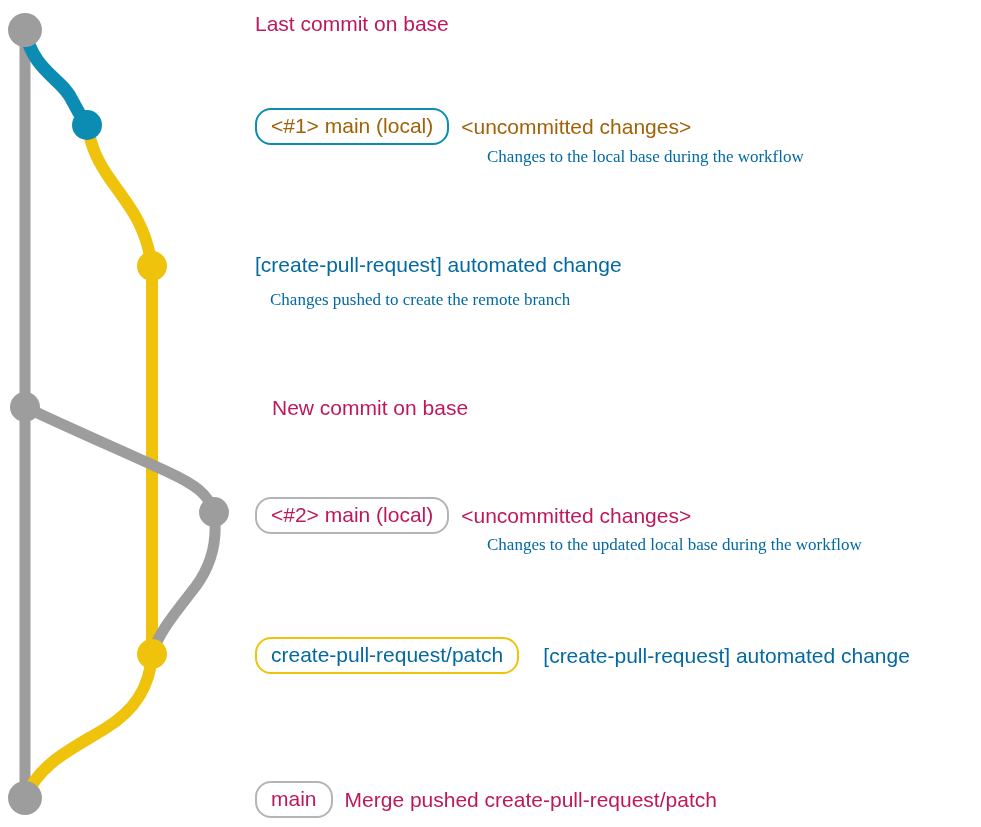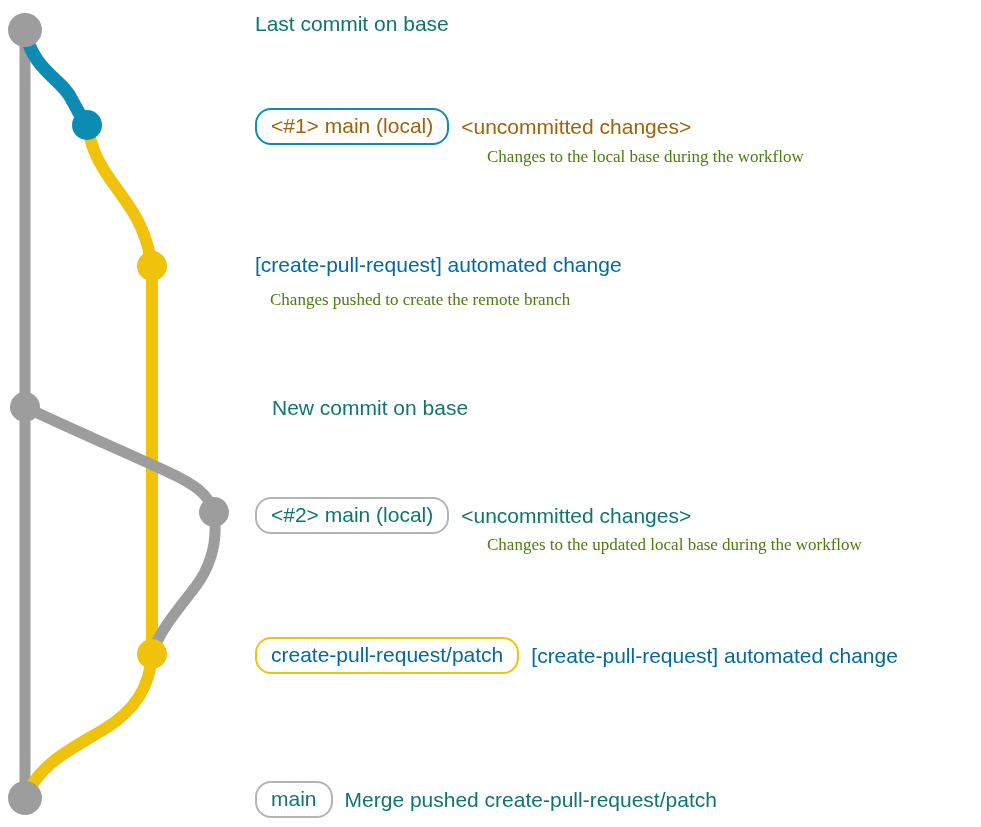--- a/index.html
+++ b/index.html
@@ -48,21 +48,21 @@
     display: flex;
     align-items: center;
     white-space: nowrap;
   }
 
   .sub {
     position: absolute;
     white-space: nowrap;
     font-family: "Liberation Serif", serif;
     font-size: 17px;
-    color: #4d7c0f;
+    color: #0369a1;
   }
 
   
   .pill {
     display: inline-block;
     border: 2px solid;
     border-radius: 16px;
     padding: 4px 14px 5px 14px;
     font-size: 21px;
     line-height: 1.12;
@@ -70,21 +70,21 @@
   }
 
   .msg {
     font-size: 21px;
     line-height: 1.12;
     margin-left: 12px;
   }
 
   
   .c-gray   { color: #9d9d9d; }
-  .c-gray   { color: #0f766e; }
+  .c-gray   { color: #be185d; }
   .b-gray   { border-color: #b4b4b4; }
   .c-teal   { color: #a16207; }
   .b-teal   { border-color: #0c8cb2; }
   .c-yellow { color: #0369a1; }
   .b-yellow { border-color: #efc20c; }
 </style>
 </head>
 <body>
 
 <div id="diagram-root">
@@ -137,21 +137,21 @@
     <div class="row" style="left:272px; top:396px;">
       <span class="msg c-gray" style="margin-left:0;">New commit on base</span>
     </div>
 
     <div class="row" style="left:255px; top:497px;">
       <span class="pill c-gray b-gray">&lt;#2&gt; main (local)</span>
       <span class="msg c-gray">&lt;uncommitted changes&gt;</span>
     </div>
     <div class="sub" style="left:487px; top:535px;">Changes to the updated local base during the workflow</div>
 
-    <div class="row" style="left:255px; top:637px;">
+    <div class="row" style="left:255px; top:637px;gap:12px;">
       <span class="pill c-yellow b-yellow">create-pull-request/patch</span>
       <span class="msg c-yellow">[create-pull-request] automated change</span>
     </div>
 
     <div class="row" style="left:255px; top:781px;">
       <span class="pill c-gray b-gray">main</span>
       <span class="msg c-gray">Merge pushed create-pull-request/patch</span>
     </div>
 
   </div>

